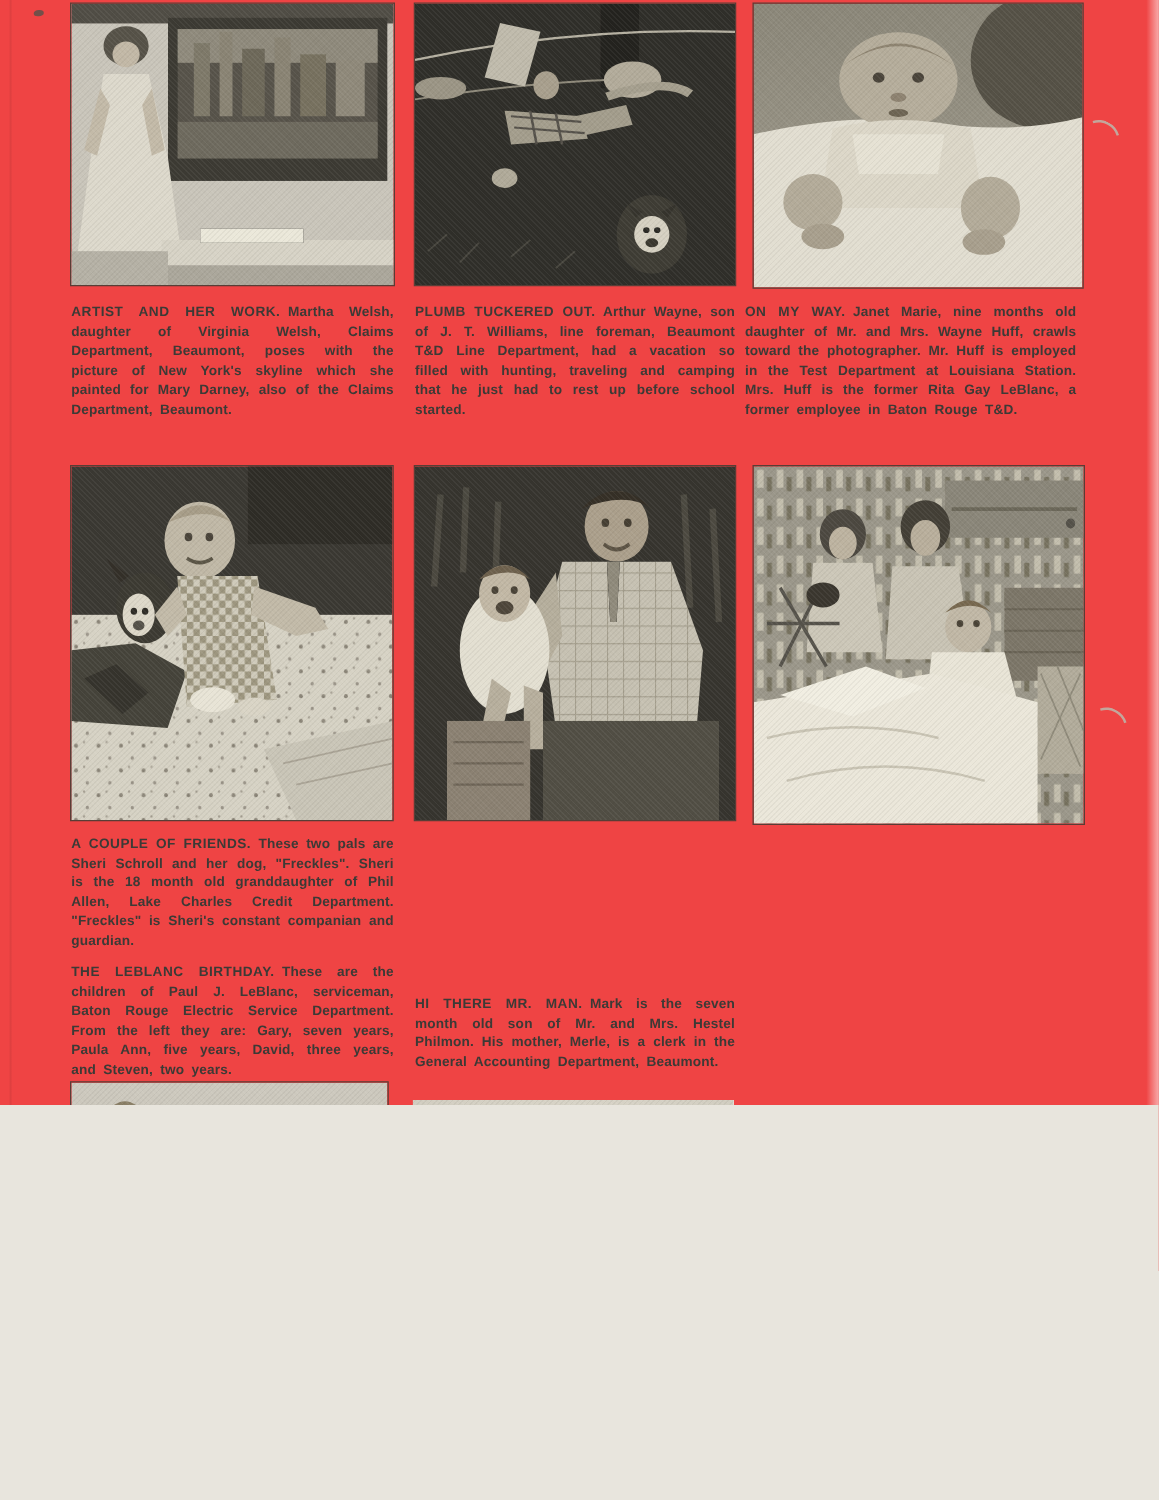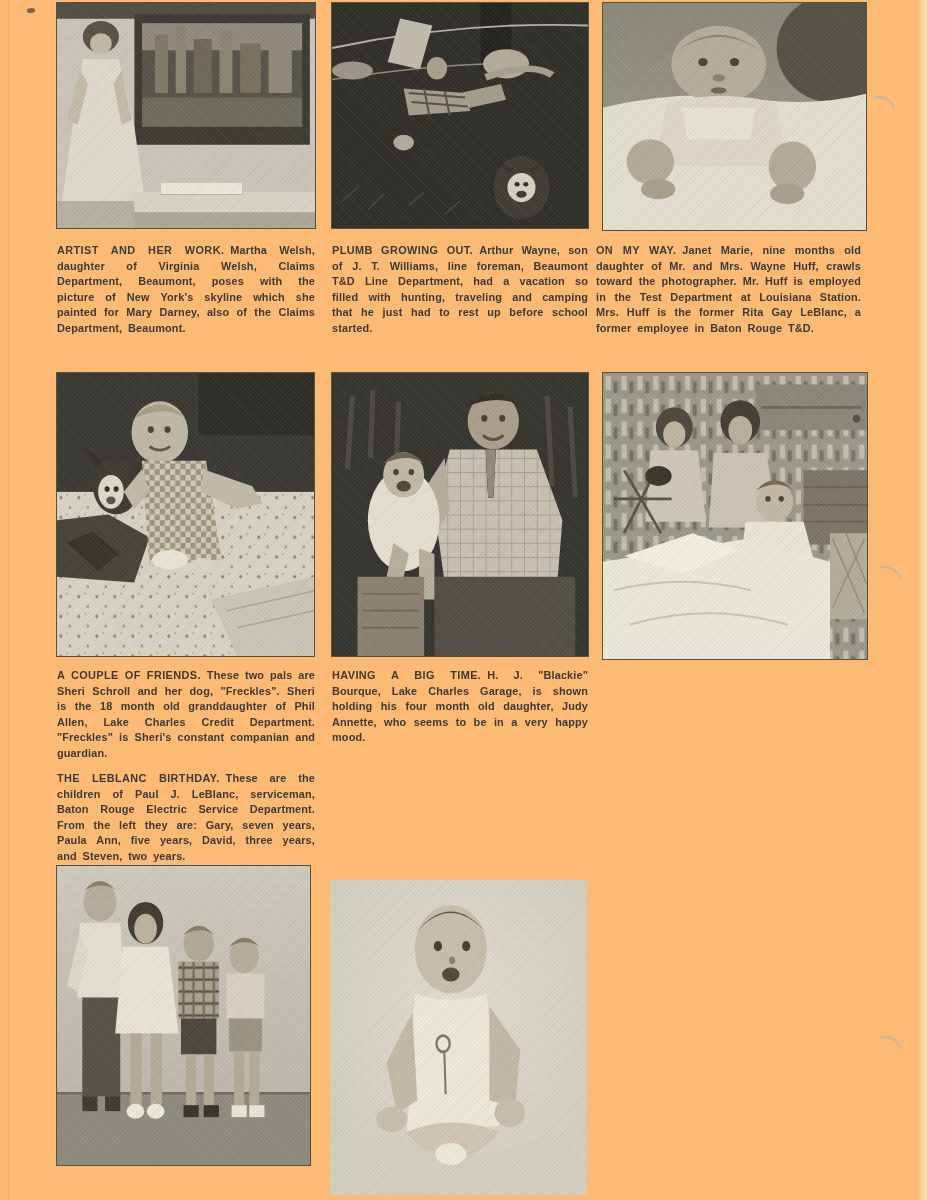--- a/index.html
+++ b/index.html
@@ -1,17 +1,17 @@
 <!DOCTYPE html>
 <html><head>
 <meta charset="utf-8">
 <style>
   html,body{margin:0;padding:0;}
   body{background:#e8e5dd;font-family:"Liberation Sans",sans-serif;}
-  .page{position:relative;width:927px;height:1200px;margin:0 auto;background:#fdba74;overflow:hidden;}
+  .page{position:relative;width:927px;height:884px;margin:0 auto;background:#ef4444;overflow:hidden;}
   .edge-left{position:absolute;left:7px;top:0;width:3px;height:1200px;background:linear-gradient(90deg,rgba(0,0,0,0.00),rgba(0,0,0,0.07),rgba(0,0,0,0.00));}
   .edge-right{position:absolute;right:0;top:0;width:10px;height:1200px;background:linear-gradient(90deg,rgba(255,255,255,0),rgba(255,255,255,0.55));}
   .smudge{position:absolute;left:27px;top:8px;width:8px;height:5px;background:#55524b;border-radius:50% 40% 50% 40%;opacity:.8;}
   .punch{position:absolute;width:30px;height:30px;border-radius:50%;border-top:2px solid #bcb8ac;border-left:2px solid transparent;border-right:2px solid transparent;border-bottom:2px solid transparent;transform:rotate(28deg);opacity:.85;}
   .punch.p1{left:862px;top:96px;}
   .punch.p2{left:868px;top:566px;}
   .punch.p3{left:868px;top:1036px;}
 
   .photo{position:absolute;margin:0;padding:0;overflow:hidden;}
   .photo svg{display:block;width:100%;height:100%;}
@@ -132,21 +132,21 @@
       <ellipse cx="72" cy="72" rx="9" ry="11" fill="#b3ab99"></ellipse>
       <ellipse cx="21" cy="82" rx="6.5" ry="4.5" fill="#a89f8d"></ellipse>
       <ellipse cx="70" cy="84" rx="6.5" ry="4.5" fill="#a89f8d"></ellipse>
     </svg>
   </figure>
 
   <div class="caption" style="left:57px;top:243px;width:258px">
     <span class="cap-lead">ARTIST AND HER WORK.</span><span>Martha Welsh, daughter of Virginia Welsh, Claims Department, Beaumont, poses with the picture of New York's skyline which she painted for Mary Darney, also of the Claims Department, Beaumont.</span>
   </div>
   <div class="caption" style="left:332px;top:243px;width:256px">
-    <span class="cap-lead">PLUMB GROWING OUT.</span><span>Arthur Wayne, son of J. T. Williams, line foreman, Beaumont T&amp;D Line Department, had a vacation so filled with hunting, traveling and camping that he just had to rest up before school started.</span>
+    <span class="cap-lead">PLUMB TUCKERED OUT.</span><span>Arthur Wayne, son of J. T. Williams, line foreman, Beaumont T&amp;D Line Department, had a vacation so filled with hunting, traveling and camping that he just had to rest up before school started.</span>
   </div>
   <div class="caption" style="left:596px;top:243px;width:265px">
     <span class="cap-lead">ON MY WAY.</span><span>Janet Marie, nine months old daughter of Mr. and Mrs. Wayne Huff, crawls toward the photographer. Mr. Huff is employed in the Test Department at Louisiana Station. Mrs. Huff is the former Rita Gay LeBlanc, a former employee in Baton Rouge T&amp;D.</span>
   </div>
 
   <figure class="photo bordered" style="left:57px;top:373px;width:257px;height:283px" role="img" aria-label="Toddler in a checkered romper crouching beside a spaniel dog on a speckled floor">
     <svg viewBox="0 0 100 100" preserveAspectRatio="none">
       <defs>
         <pattern id="chk4" width="4" height="4" patternUnits="userSpaceOnUse">
           <rect width="4" height="4" fill="#cfcaba"></rect>
@@ -283,26 +283,26 @@
       <g stroke="#c9c4b4" stroke-width="0.7" fill="none">
         <path d="M4 76 Q 30 70 56 76"></path>
           <path d="M10 88 Q 40 80 70 88"></path>
       </g>
     </svg>
   </figure>
 
   <div class="caption" style="left:57px;top:668px;width:258px">
     <span class="cap-lead">A COUPLE OF FRIENDS.</span><span>These two pals are Sheri Schroll and her dog, "Freckles". Sheri is the 18 month old granddaughter of Phil Allen, Lake Charles Credit Department. "Freckles" is Sheri's constant companian and guardian.</span>
   </div>
-  <div class="caption" style="left:332px;top:668px;width:256px">
-    <span class="cap-lead">HAVING A BIG TIME.</span><span>H. J. "Blackie" Bourque, Lake Charles Garage, is shown holding his four month old daughter, Judy Annette, who seems to be in a very happy mood.</span>
-  </div>
 
   <div class="caption" style="left:57px;top:771px;width:258px">
     <span class="cap-lead">THE LEBLANC BIRTHDAY.</span><span>These are the children of Paul J. LeBlanc, serviceman, Baton Rouge Electric Service Department. From the left they are: Gary, seven years, Paula Ann, five years, David, three years, and Steven, two years.</span>
+  </div>
+  <div class="caption" style="left:332px;top:796px;width:256px">
+    <span class="cap-lead">HI THERE MR. MAN.</span><span>Mark is the seven month old son of Mr. and Mrs. Hestel Philmon. His mother, Merle, is a clerk in the General Accounting Department, Beaumont.</span>
   </div>
 
   <figure class="photo bordered" style="left:57px;top:866px;width:253px;height:299px" role="img" aria-label="Four children standing in a row from tallest to smallest">
     <svg viewBox="0 0 100 100" preserveAspectRatio="none">
       <defs>
         <linearGradient id="bg7" x1="0" y1="0" x2="0" y2="1">
           <stop offset="0" stop-color="#cdc9be"></stop>
             <stop offset="1" stop-color="#b7b3a8"></stop>
         </linearGradient>
         <pattern id="pl7" width="4" height="4" patternUnits="userSpaceOnUse">

